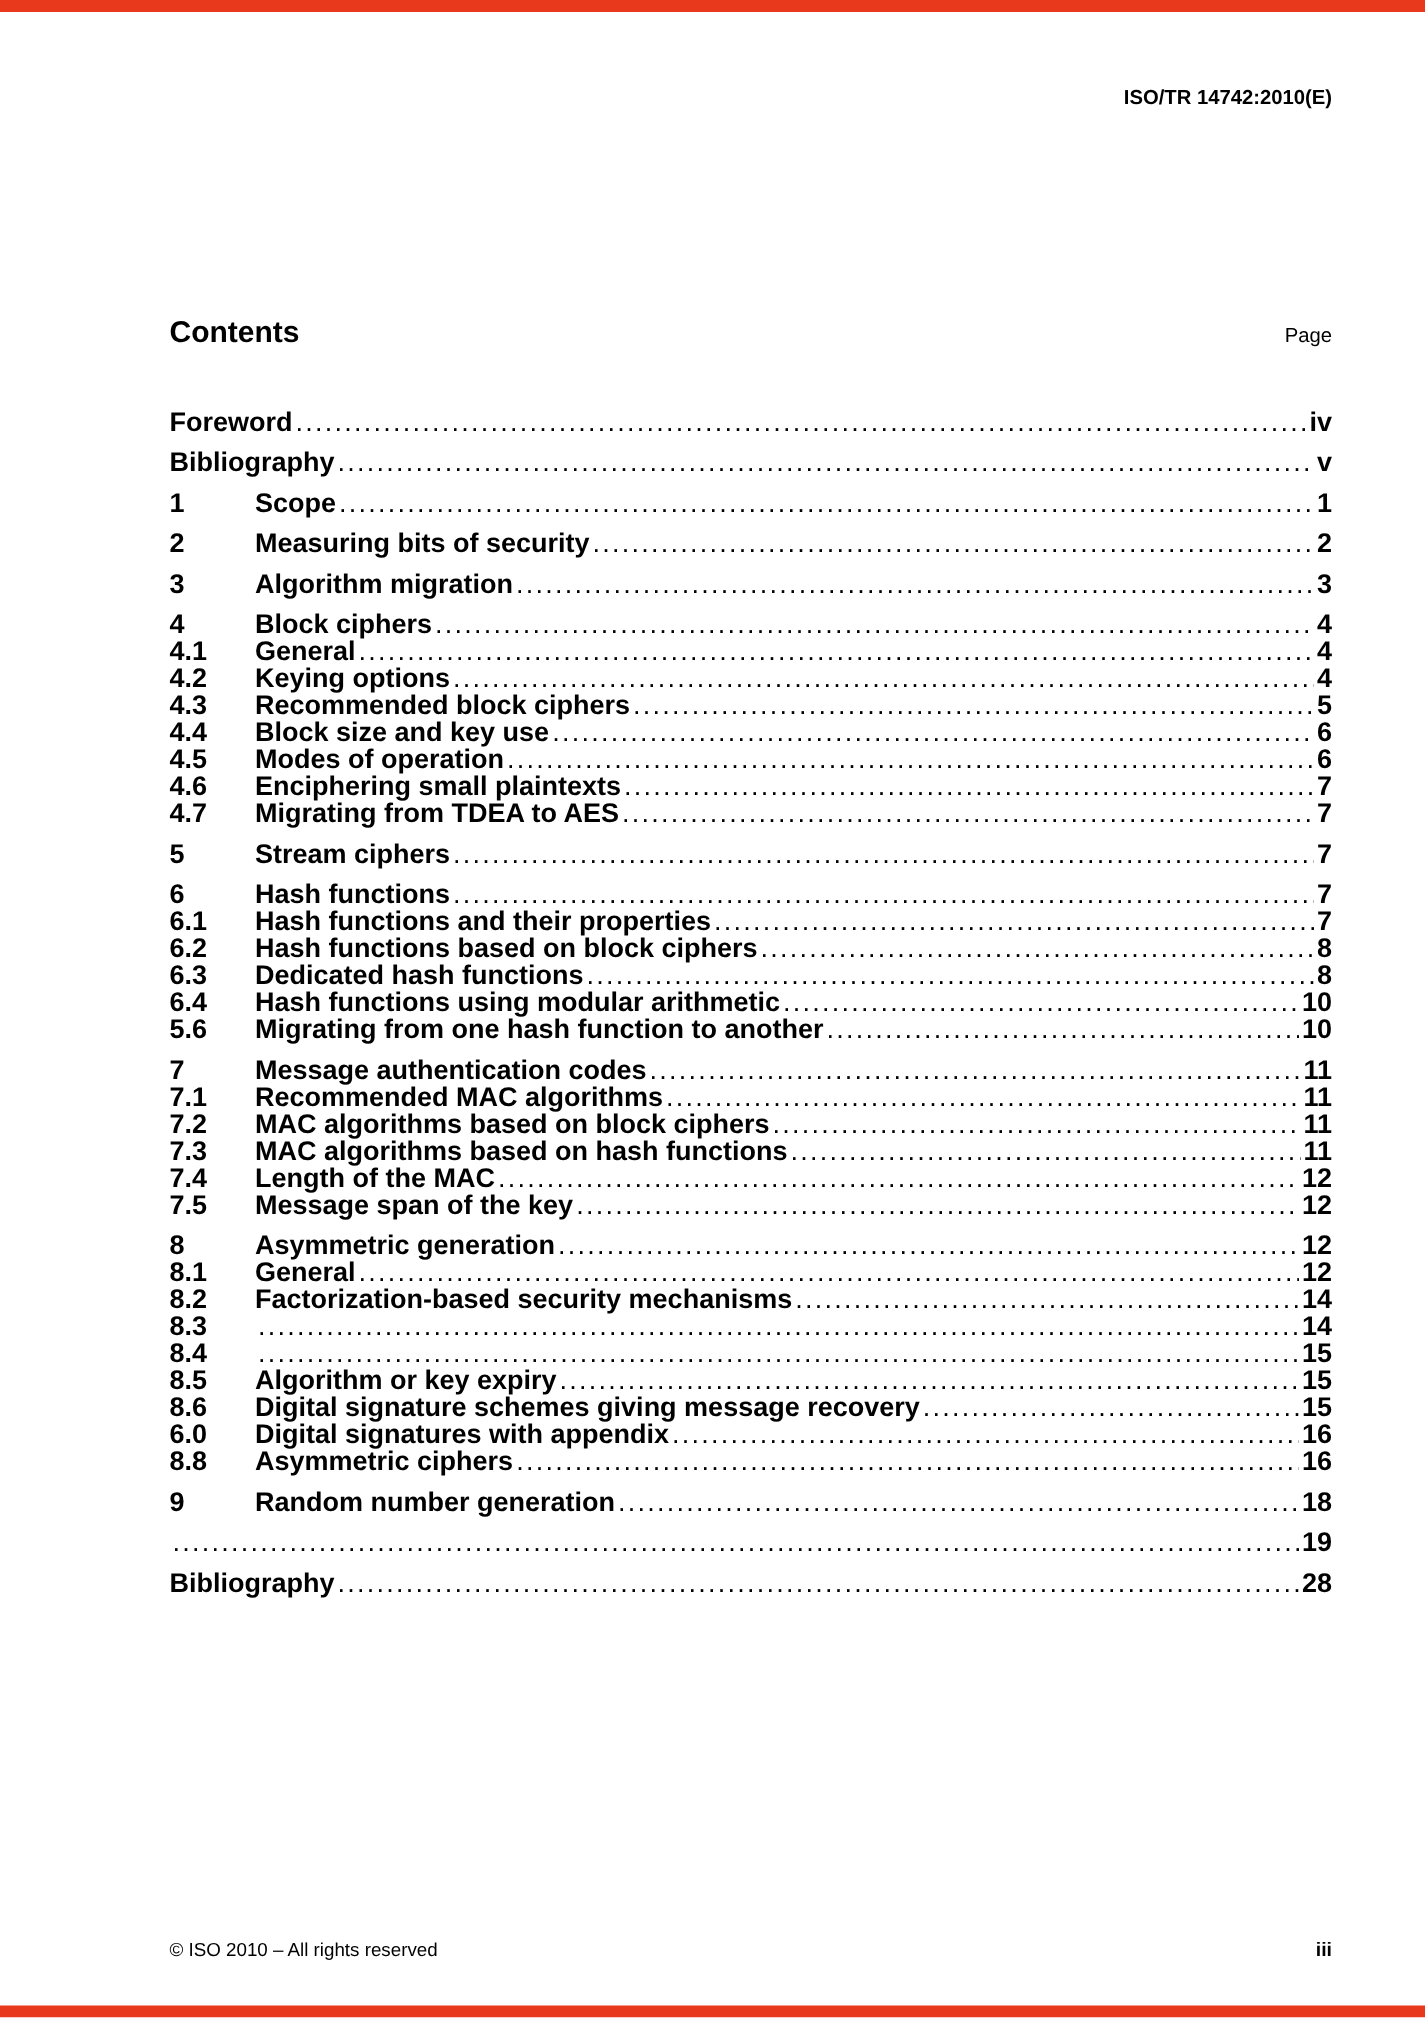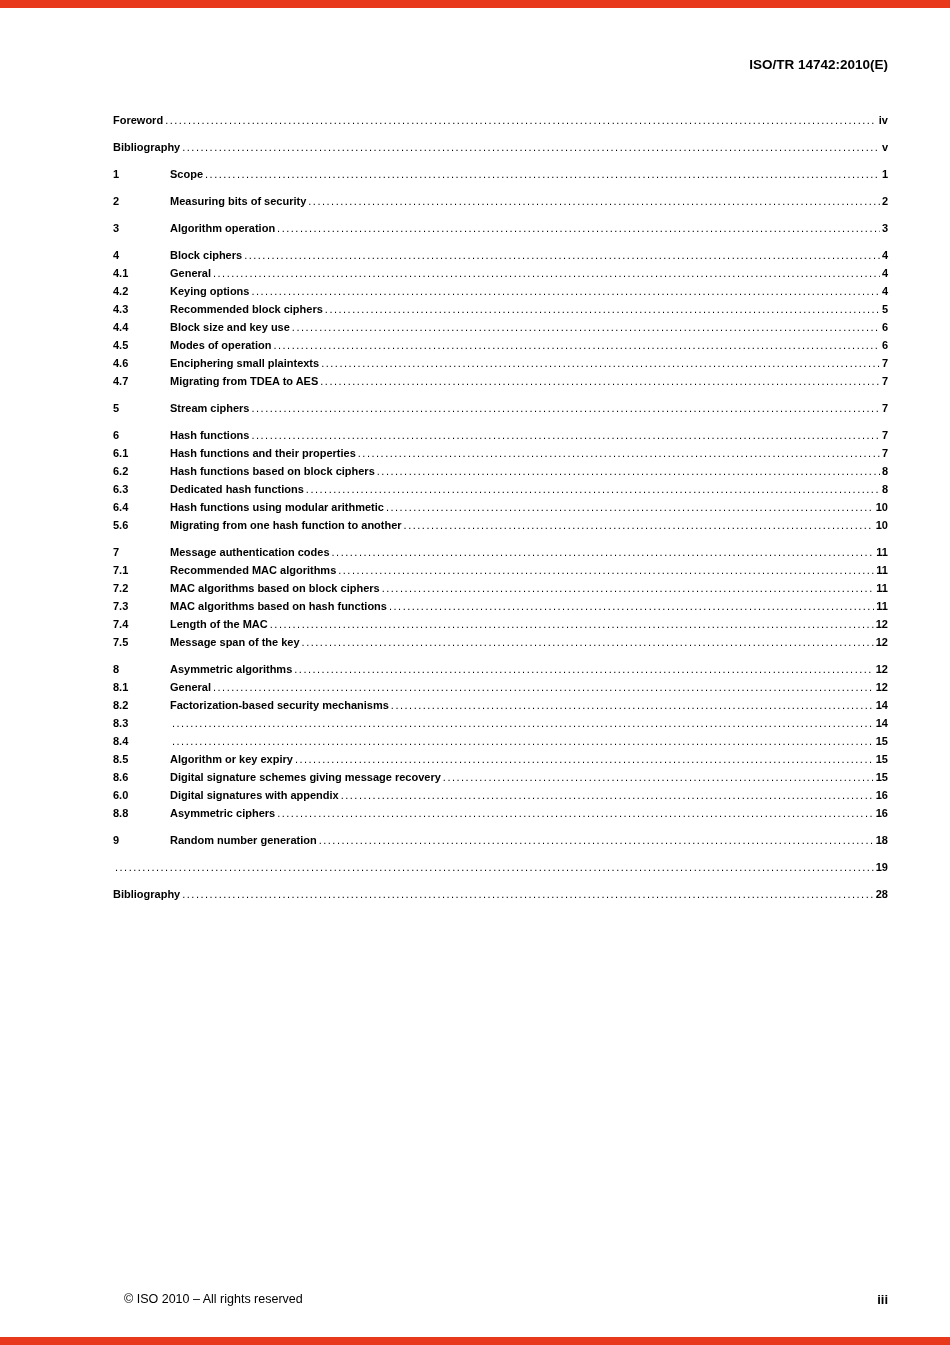--- a/index.html
+++ b/index.html
@@ -43,21 +43,21 @@
     font-size: 20px;
     font-weight: bold;
     line-height: 24px;
   }
   .page-label {
     font-size: 13.5px;
     font-weight: normal;
   }
   .toc {
     margin-top: 38px;
-    font-size: 11px;
+    font-size: 18px;
     font-weight: bold;
   }
   .toc-row {
     display: flex;
     align-items: baseline;
     line-height: 18px;
   }
   .toc-row.gap { margin-top: 9px; }
   .toc-num {
     flex: none;
@@ -75,38 +75,42 @@
     font-weight: normal;
     letter-spacing: 1.5px;
     margin: 0 2px;
   }
   .toc-page {
     flex: none;
     font-weight: bold;
   }
   .footer {
     position: absolute;
-    left: 124px;
+    left: 113px;
     right: 62px;
     bottom: 38px;
     display: flex;
     justify-content: space-between;
-    align-items: flex-start;
+    align-items: center;
     font-size: 12.5px;
   }
   .folio { font-weight: bold; font-size: 13px; }
 </style>
 </head>
 <body>
 
 <div class="red-bar top" style="background: rgb(232, 57, 29);"></div>
 
 <div class="page">
   <div class="doc-header">ISO/TR 14742:2010(E)</div>
 
+  <div class="title-row">
+    <h1 class="contents-title">Contents</h1>
+    <span class="page-label">Page</span>
+  </div>
 
   <div class="toc">
       <div class="toc-row">
         <span class="toc-label">Foreword</span>
         <span class="dots">....................................................................................................................................................................................................................................................................</span>
         <span class="toc-page">iv</span>
       </div>
       <div class="toc-row gap">
         <span class="toc-label">Bibliography</span>
         <span class="dots">....................................................................................................................................................................................................................................................................</span>
@@ -119,21 +123,21 @@
         <span class="toc-page">1</span>
       </div>
       <div class="toc-row gap">
         <span class="toc-num">2</span>
         <span class="toc-label">Measuring bits of security</span>
         <span class="dots">....................................................................................................................................................................................................................................................................</span>
         <span class="toc-page">2</span>
       </div>
       <div class="toc-row gap">
         <span class="toc-num">3</span>
-        <span class="toc-label">Algorithm operation</span>
+        <span class="toc-label">Algorithm migration</span>
         <span class="dots">....................................................................................................................................................................................................................................................................</span>
         <span class="toc-page">3</span>
       </div>
       <div class="toc-row gap">
         <span class="toc-num">4</span>
         <span class="toc-label">Block ciphers</span>
         <span class="dots">....................................................................................................................................................................................................................................................................</span>
         <span class="toc-page">4</span>
       </div>
       <div class="toc-row">
@@ -251,21 +255,21 @@
         <span class="toc-page">12</span>
       </div>
       <div class="toc-row">
         <span class="toc-num">7.5</span>
         <span class="toc-label">Message span of the key</span>
         <span class="dots">....................................................................................................................................................................................................................................................................</span>
         <span class="toc-page">12</span>
       </div>
       <div class="toc-row gap">
         <span class="toc-num">8</span>
-        <span class="toc-label">Asymmetric algorithms</span>
+        <span class="toc-label">Asymmetric generation</span>
         <span class="dots">....................................................................................................................................................................................................................................................................</span>
         <span class="toc-page">12</span>
       </div>
       <div class="toc-row">
         <span class="toc-num">8.1</span>
         <span class="toc-label">General</span>
         <span class="dots">....................................................................................................................................................................................................................................................................</span>
         <span class="toc-page">12</span>
       </div>
       <div class="toc-row">

